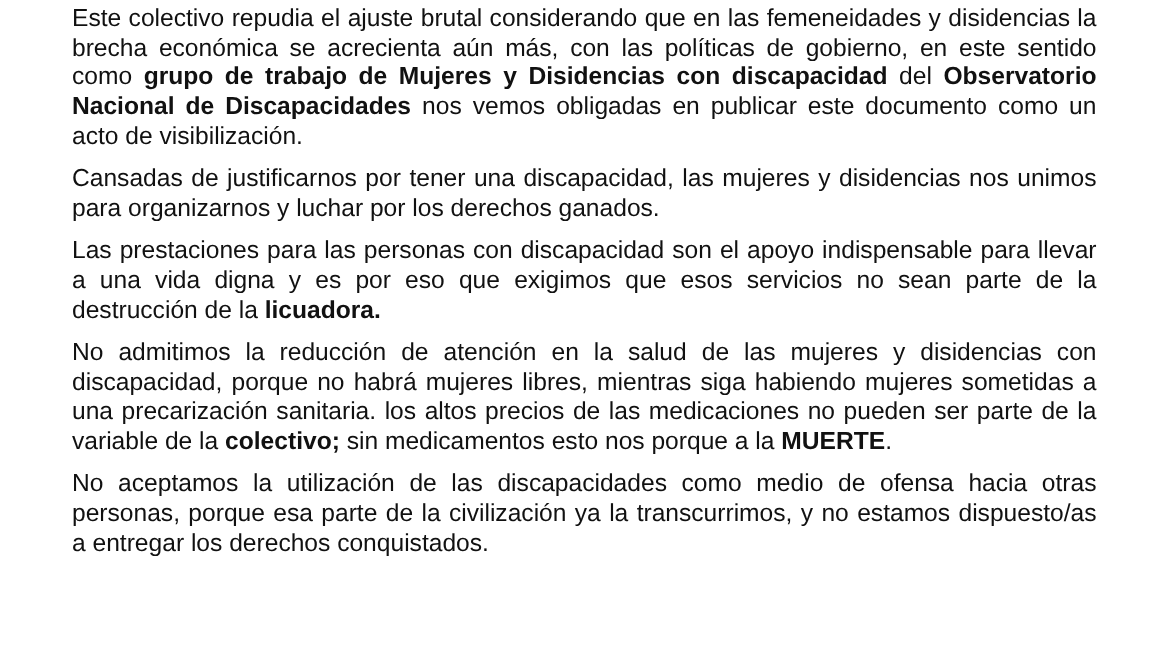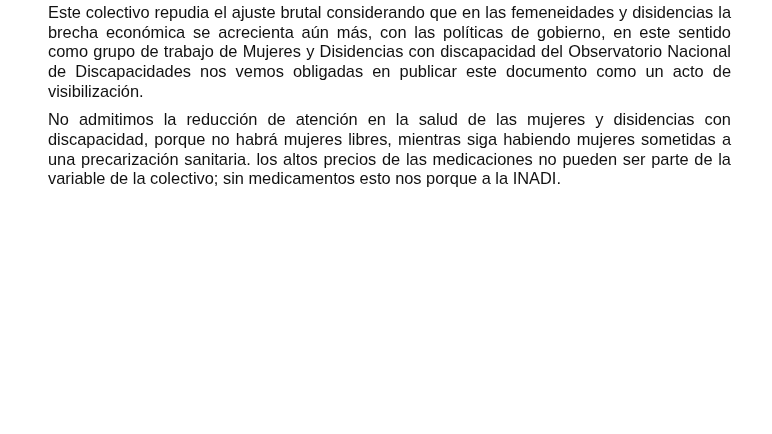--- a/index.html
+++ b/index.html
@@ -3,26 +3,29 @@
 <meta charset="utf-8">
 <style>
   html, body { margin:0; padding:0; background:#ffffff; }
   body { width:772px; height:434px; overflow:hidden; position:relative; }
   .doc {
     position:absolute; left:48px; top:3px; width:683px;
     font-family:"Liberation Sans", sans-serif;
     font-size:16.4px; line-height:19.7px; color:#111111;
   }
   .doc p { margin:0 0 8.6px 0; text-align:justify; }
-  .doc b { font-weight:normal; }
+  .doc b { font-weight:bold; }
 </style>
 </head>
 <body>
 
 <div class="doc">
   <p><span>Este colectivo repudia el ajuste brutal considerando que en las femeneidades y disidencias la brecha económica se acrecienta aún más, con las políticas de gobierno, en este sentido como </span><b>grupo de trabajo de Mujeres y Disidencias con discapacidad</b><span> del </span><b>Observatorio Nacional de Discapacidades</b><span> nos vemos obligadas en publicar este documento como un acto de visibilización.</span></p>
 
+  <p><span>Cansadas de justificarnos por tener una discapacidad, las mujeres y disidencias nos unimos para organizarnos y luchar por los derechos ganados.</span></p>
+
+  <p><span>Las prestaciones para las personas con discapacidad son el apoyo indispensable para llevar a una vida digna y es por eso que exigimos que esos servicios no sean parte de la destrucción de la </span><b>licuadora.</b></p>
+
+  <p><span>No admitimos la reducción de atención en la salud de las mujeres y disidencias con discapacidad, porque no habrá mujeres libres, mientras siga habiendo mujeres sometidas a una precarización sanitaria. los altos precios de las medicaciones no pueden ser parte de la variable de la </span><b>colectivo;</b><span> sin medicamentos esto nos porque a la </span><b>MUERTE</b><span>.</span></p>
 
 
-  <p><span>No admitimos la reducción de atención en la salud de las mujeres y disidencias con discapacidad, porque no habrá mujeres libres, mientras siga habiendo mujeres sometidas a una precarización sanitaria. los altos precios de las medicaciones no pueden ser parte de la variable de la </span><b>colectivo;</b><span> sin medicamentos esto nos porque a la </span><b>INADI</b><span>.</span></p>
-
-
+  <p><span>No aceptamos la utilización de las discapacidades como medio de ofensa hacia otras personas, porque esa parte de la civilización ya la transcurrimos, y no estamos dispuesto/as a entregar los derechos conquistados.</span></p>
 </div>
 
 </body></html>

